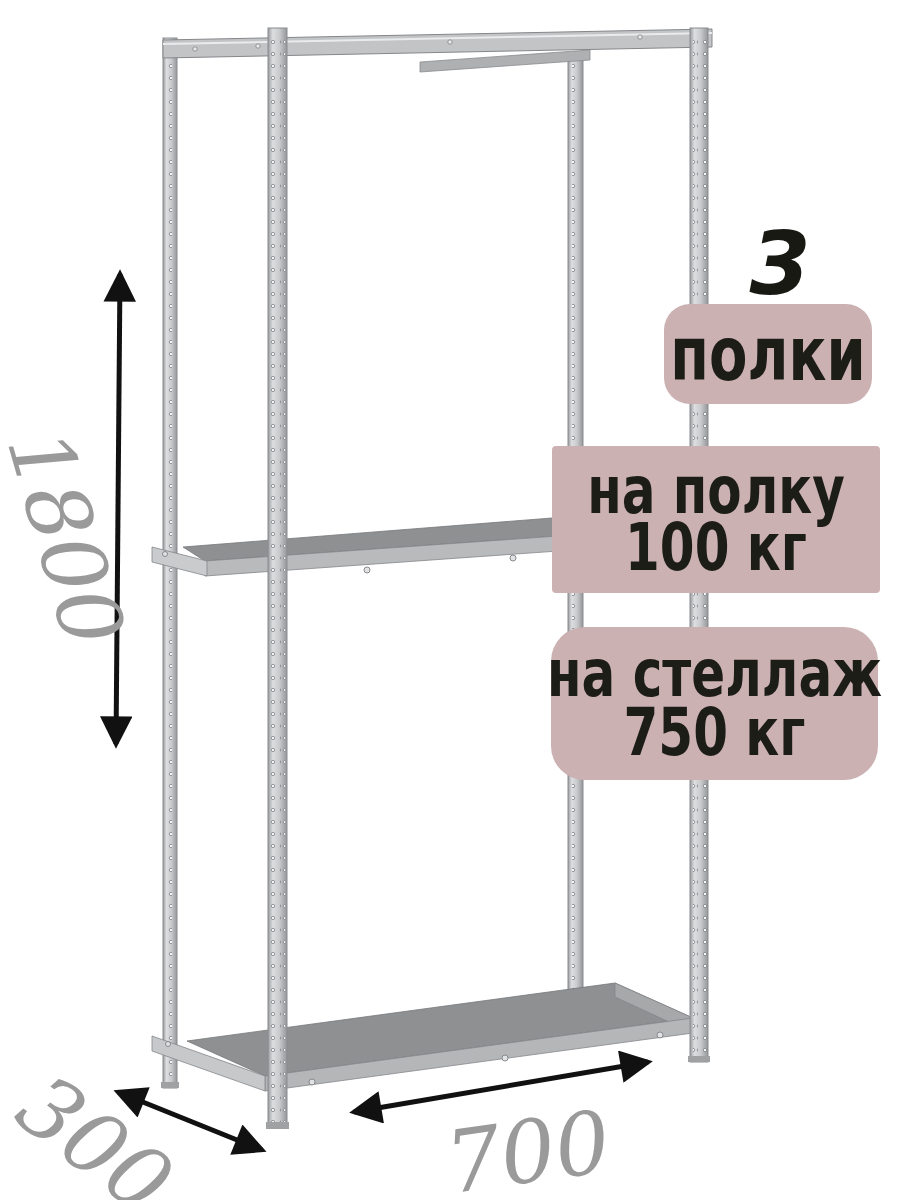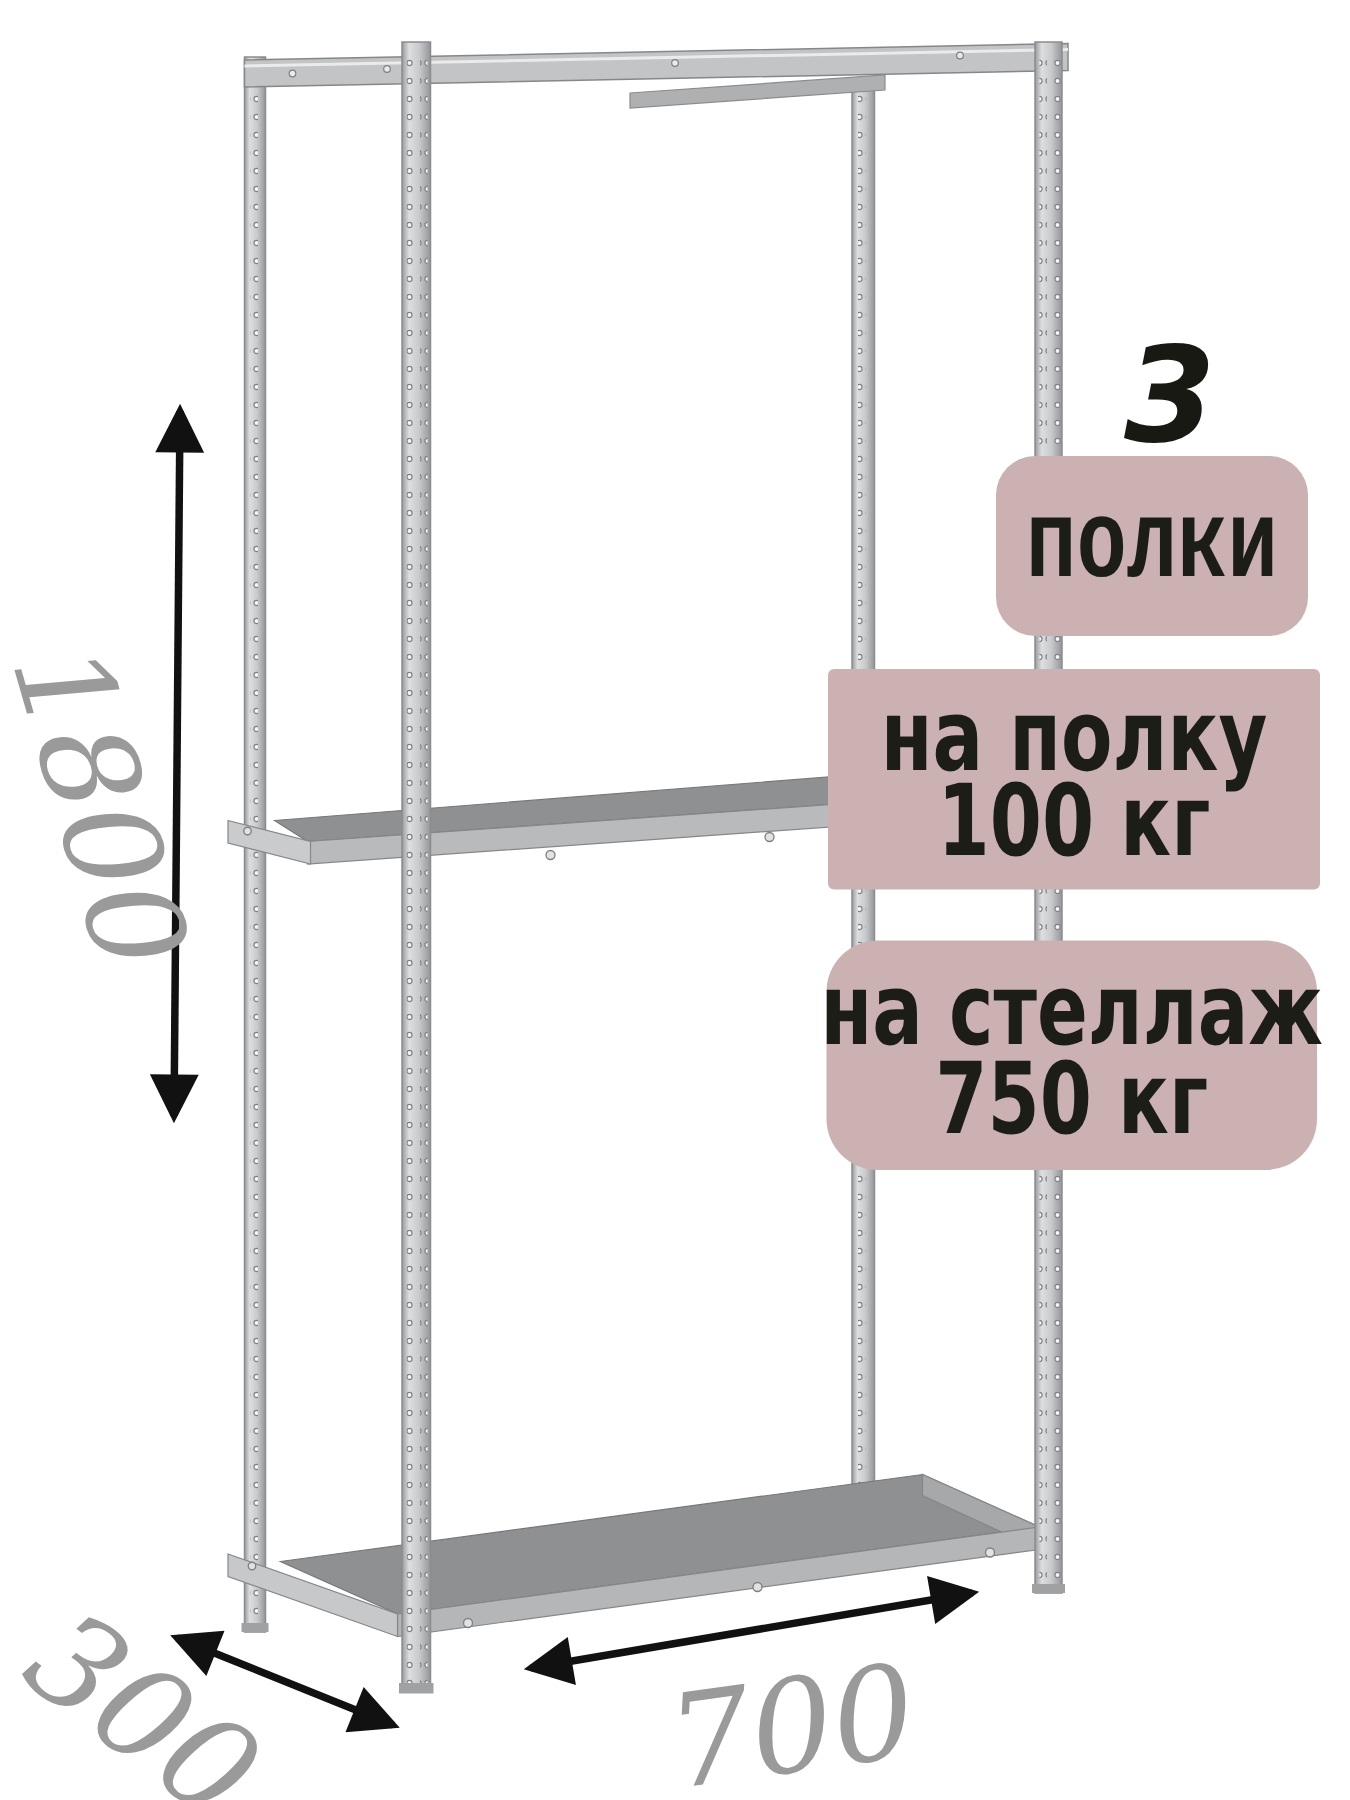--- a/index.html
+++ b/index.html
@@ -7,21 +7,21 @@
     position:relative;width:900px;height:1200px;overflow:hidden;
     background:#ffffff;font-family:"DejaVu Sans","Liberation Sans",sans-serif;
   }
   #rack-svg{position:absolute;left:0;top:0;}
   .badge{
     position:absolute;background:#ccb1b3;color:#1d1d18;
     display:flex;flex-direction:column;align-items:center;justify-content:center;
     text-align:center;font-weight:bold;
   }
   .badge .ln{display:block;transform:scaleY(1.32);white-space:nowrap;}
-  #badge-shelves{left:664px;top:304px;width:208px;height:120px;border-radius:26px;font-size:56px;font-family:Liberation Mono, monospace;}
+  #badge-shelves{left:664px;top:304px;width:208px;height:100px;border-radius:26px;font-size:56px;}
   #badge-per-shelf{left:552px;top:446px;width:328px;height:147px;border-radius:4px;font-size:50px;line-height:57px;}
   #badge-per-rack{left:551px;top:627px;width:327px;height:153px;border-radius:34px;font-size:50px;line-height:59px;}
   #shelf-count{
     position:absolute;left:740px;top:214px;width:80px;height:100px;line-height:100px;
     text-align:center;font-size:88px;font-weight:bold;font-style:italic;color:#191914;
   }
   .dim{
     position:absolute;font-family:"DejaVu Serif","Liberation Serif",serif;
     font-style:italic;color:#9a9a9a;font-size:86px;white-space:nowrap;
   }

